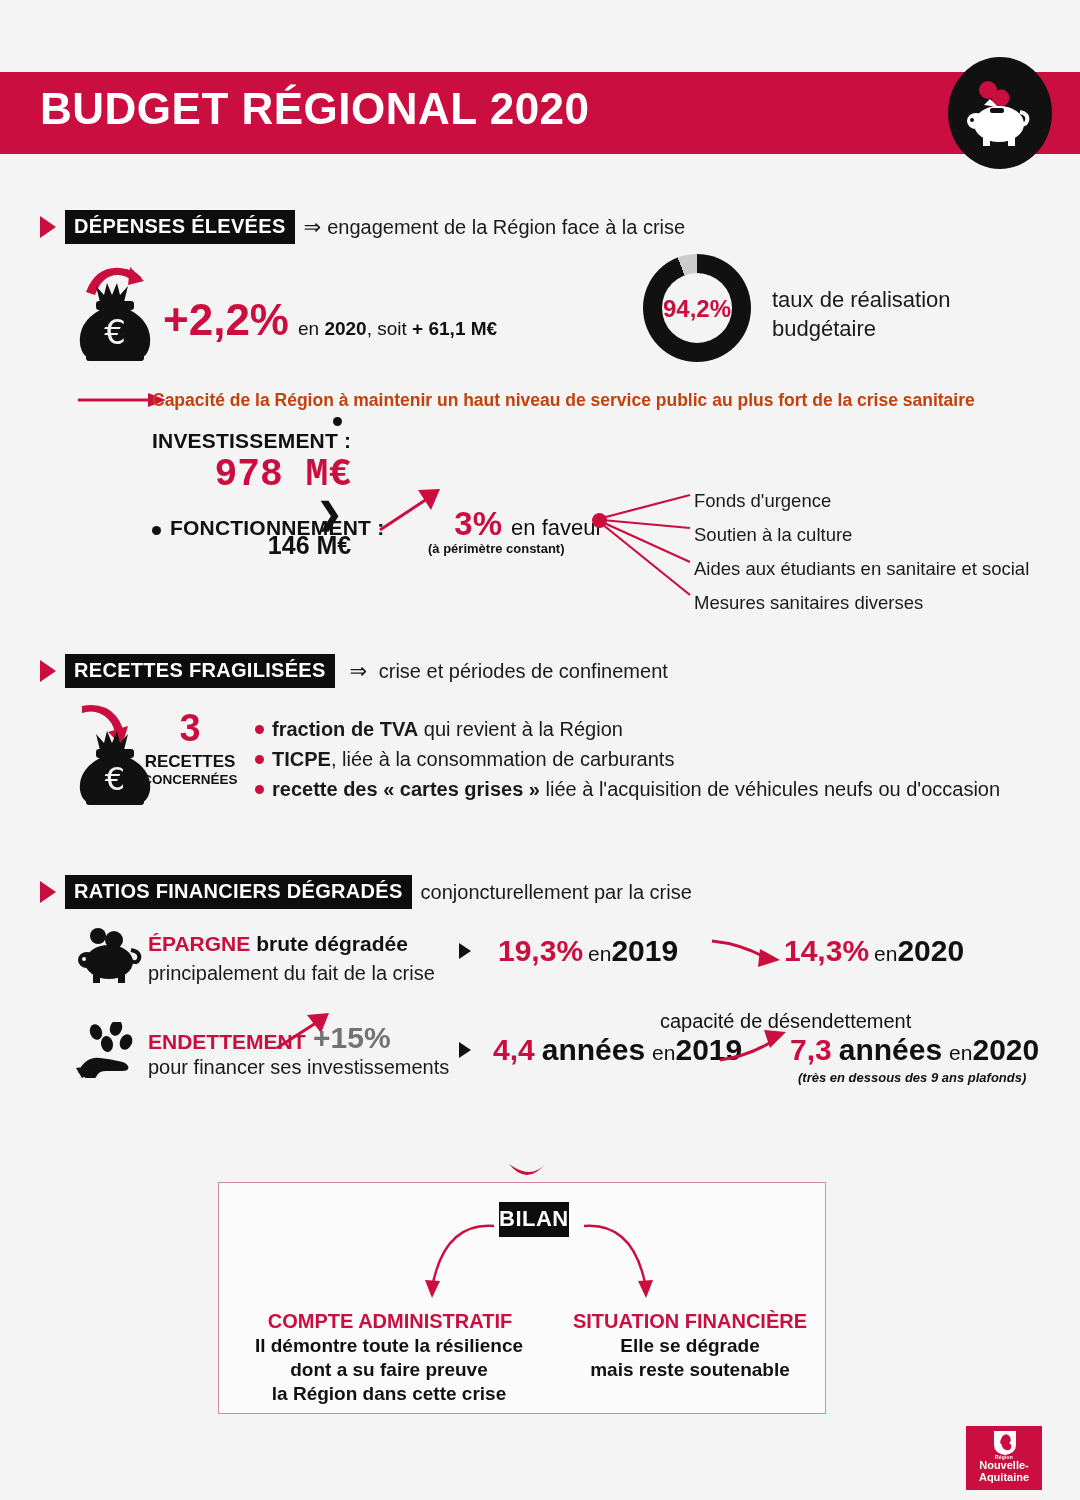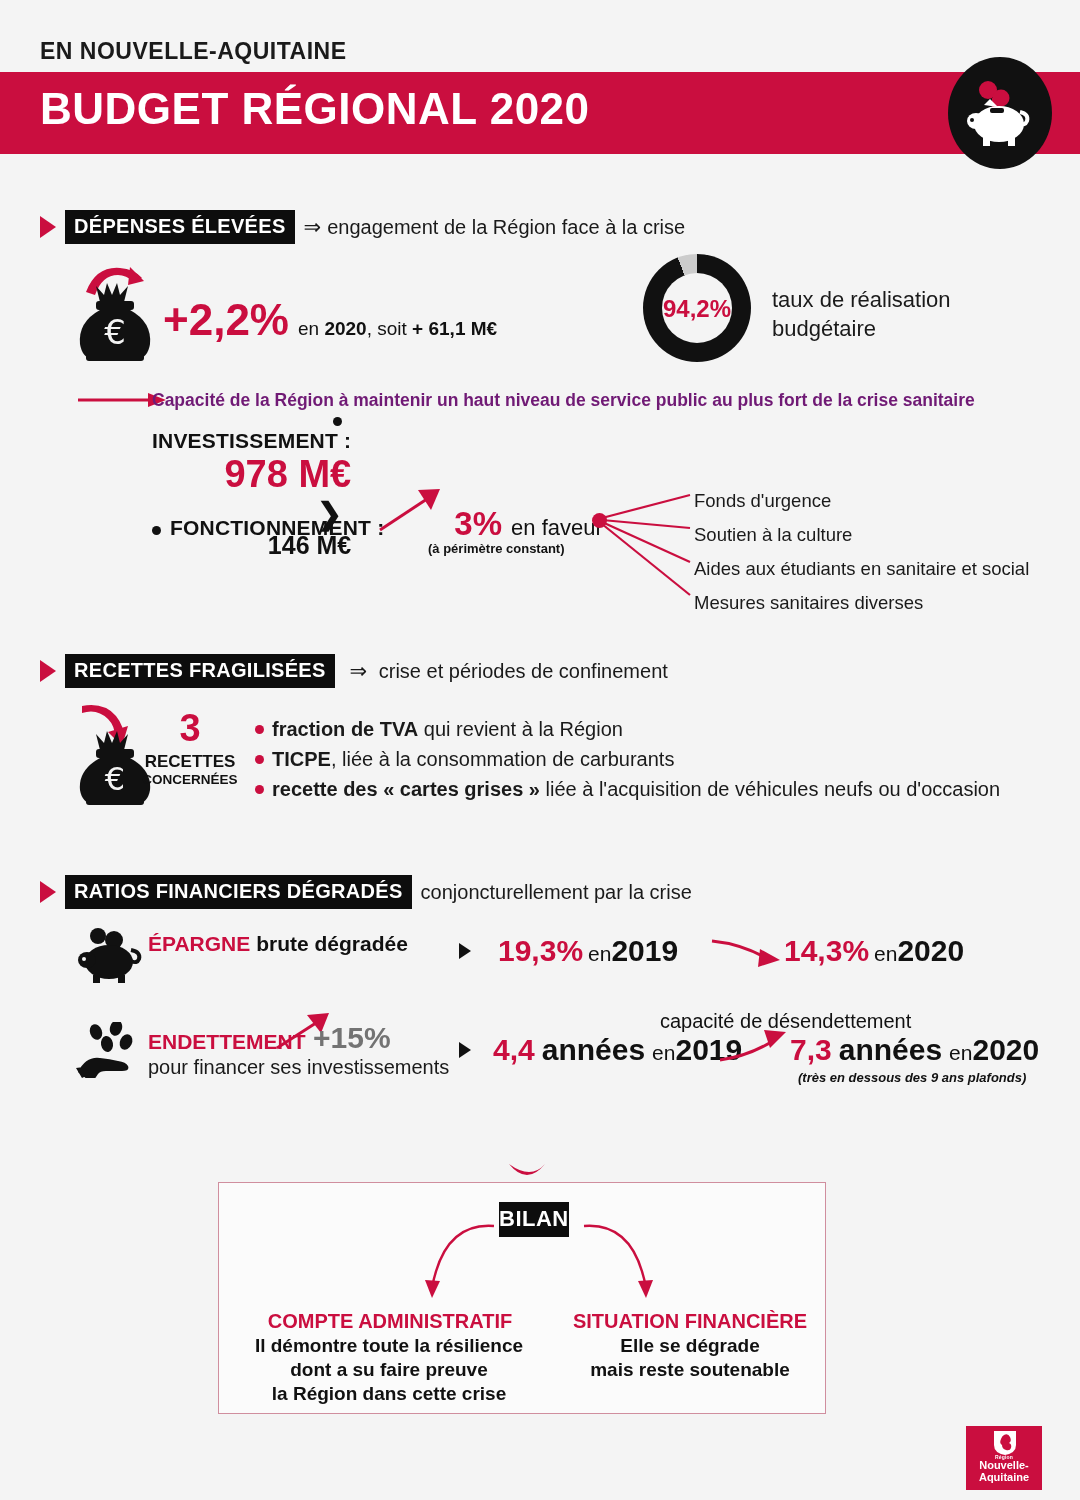--- a/index.html
+++ b/index.html
@@ -68,21 +68,21 @@
     font-size: 24px; font-weight: bold; color: #ca0e3f; z-index: 2;
   }
   .donut-label {
     position: absolute; left: 772px; top: 286px;
     font-size: 22px; line-height: 1.3; color: #1a1a1a;
   }
 
   .cap-line { position: absolute; left: 78px; top: 392px; width: 90px; height: 16px; }
   .cap-text {
     position: absolute; left: 152px; top: 390px;
-    font-size: 17.5px; font-weight: bold; color: #701a75;
+    font-size: 17.5px; font-weight: bold; color: #c2410c;
   }
 
   .bullet-dot {
     display: inline-block; width: 9px; height: 9px; border-radius: 50%;
     background: #111; vertical-align: middle; margin-right: 9px; margin-bottom: 3px;
   }
 
   .inv-row { position: absolute; left: 152px; top: 417px; display: flex; align-items: flex-end; flex-direction: column; }
   .lbl-caps { font-size: 21px; font-weight: bold; letter-spacing: .2px; }
   .huge-red { font-size: 38px; font-weight: bold; color: #ca0e3f; }
@@ -162,21 +162,20 @@
   .logo .ltxt2 {
     position: absolute; left: 0; width: 76px; top: 34px; text-align: center;
     font-size: 11px; color: #fff; font-weight: bold; line-height: 1.05;
   }
 </style>
 </head>
 <body>
 
 <div class="page">
 
-  <div class="kicker">EN NOUVELLE-AQUITAINE</div>
   <div class="title-band">
     <div class="title">BUDGET RÉGIONAL 2020</div>
   </div>
   <div class="piggy-badge">
     <svg width="72" height="70" viewBox="0 0 72 70">
       <circle cx="24" cy="11" r="9" fill="#ca0e3f"></circle>
       <circle cx="37" cy="19" r="8.5" fill="#ca0e3f"></circle>
       <rect x="28" y="19" width="9" height="16" fill="#ca0e3f"></rect>
       <ellipse cx="35" cy="45" rx="25" ry="18" fill="#fff"></ellipse>
       <ellipse cx="12" cy="42" rx="9" ry="8" fill="#fff"></ellipse>
@@ -226,21 +225,21 @@
 
   <svg class="cap-line" viewBox="0 0 90 16">
     <line x1="0" y1="8" x2="72" y2="8" stroke="#ca0e3f" stroke-width="3"></line>
     <path d="M70 1 l18 7 l-18 7 z" fill="#ca0e3f"></path>
   </svg>
   <div class="cap-text">Capacité de la Région à maintenir un haut niveau de service public au plus fort de la crise sanitaire</div>
 
   <div class="inv-row">
     <span class="bullet-dot"></span>
     <span class="lbl-caps">INVESTISSEMENT :</span>
-    <span class="huge-red" style="margin-left:17px;">978 M€</span>
+    <span class="huge-red" style="margin-left:17px;font-family:Liberation Mono, monospace;">978 M€</span>
     <span class="chev">❯</span>
     <span class="me146">146 M€</span>
   </div>
 
   <div class="fonc-row">
     <span class="bullet-dot"></span>
     <span class="lbl-caps">FONCTIONNEMENT :</span>
     <span style="display:inline-block; width:70px;"></span>
     <span class="pct3">3%</span>
     <span class="plain22" style="margin-left:9px;">en faveur</span>
@@ -311,20 +310,21 @@
       <ellipse cx="11" cy="32" rx="9" ry="8" fill="#111"></ellipse>
       <circle cx="8" cy="31" r="2" fill="#f4f4f4"></circle>
       <path d="M55 22 q10 2 8 9 q-2 5 -8 2" fill="none" stroke="#111" stroke-width="4"></path>
       <rect x="17" y="47" width="7" height="8" fill="#111"></rect>
       <rect x="42" y="47" width="7" height="8" fill="#111"></rect>
     </svg>
   </div>
   <div class="ratio-t1" style="left:148px; top:932px;">
     <span class="red">ÉPARGNE</span><span> brute dégradée</span>
   </div>
+  <div class="ratio-t2" style="left:148px; top:962px;">principalement du fait de la crise</div>
   <div class="mini-tri" style="left:459px; top:943px;"></div>
   <div class="abs" style="left:498px; top:934px; display:flex; align-items:baseline;">
     <span class="val-red">19,3%</span>
     <span class="val-sm" style="margin-left:5px;">en </span>
     <span class="val-blk">2019</span>
   </div>
   <svg class="abs" style="left:710px; top:935px;" width="72" height="34" viewBox="0 0 72 34">
     <path d="M2 6 q30 3 56 18" fill="none" stroke="#ca0e3f" stroke-width="3"></path>
     <path d="M50 14 l20 11 l-22 7 z" fill="#ca0e3f"></path>
   </svg>

